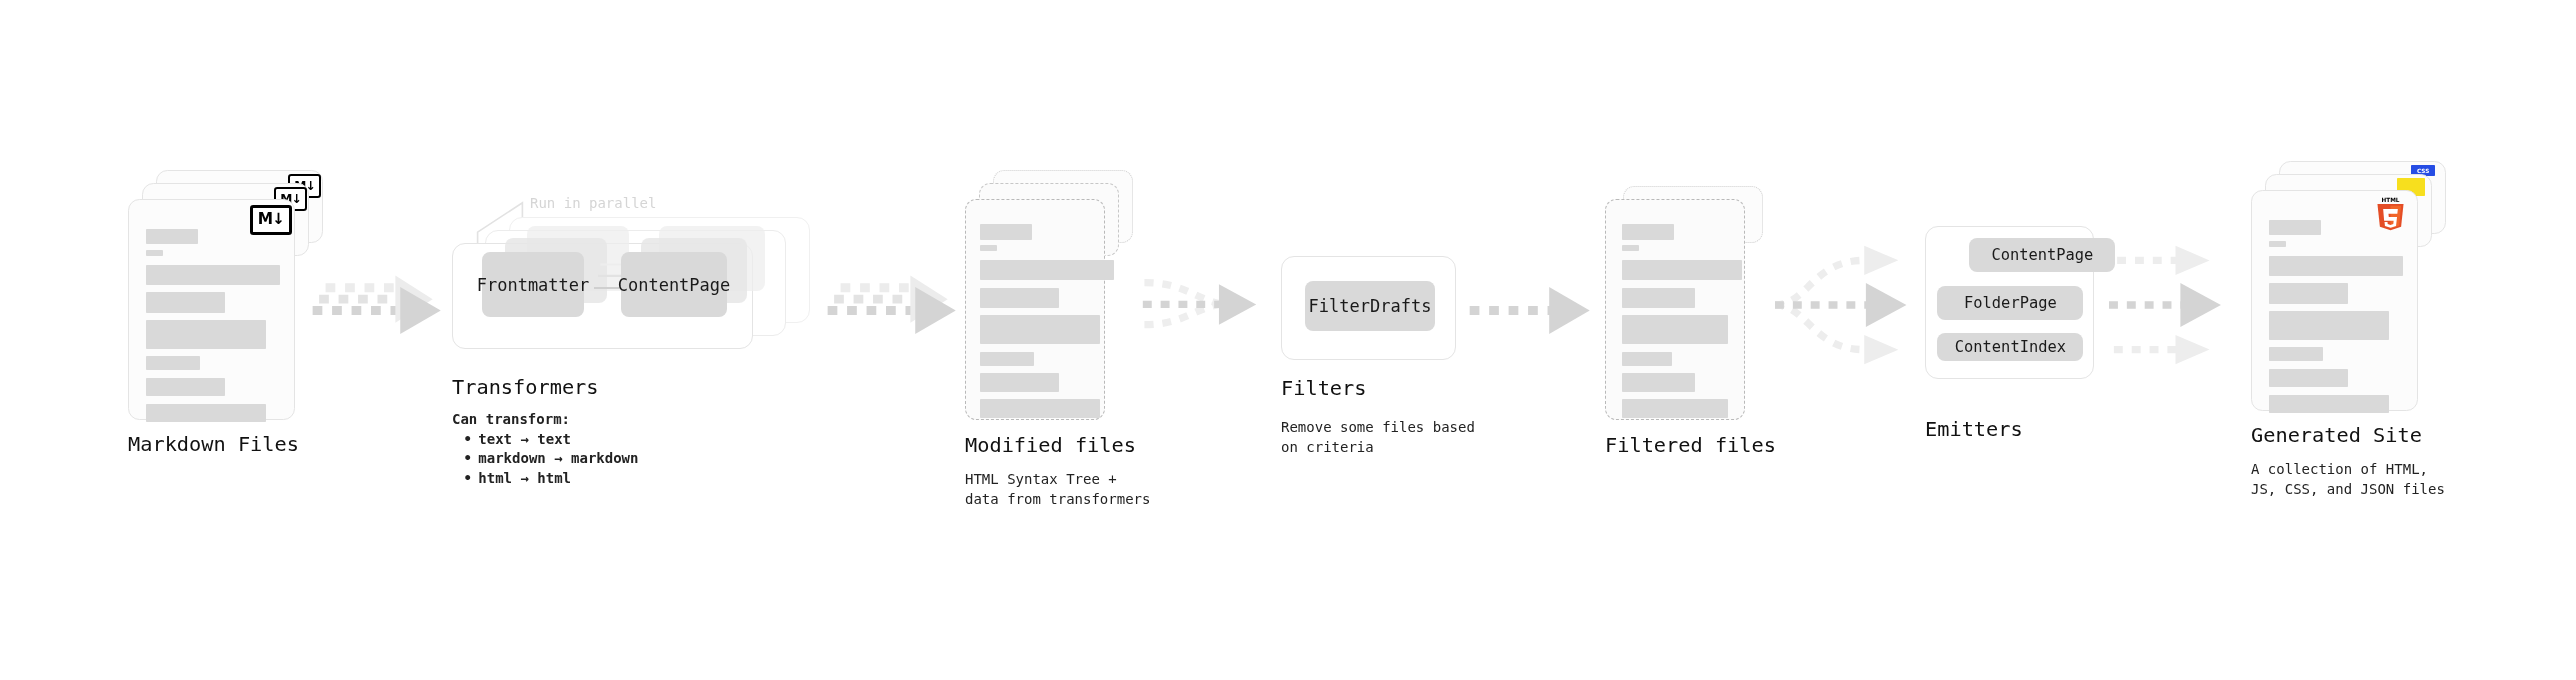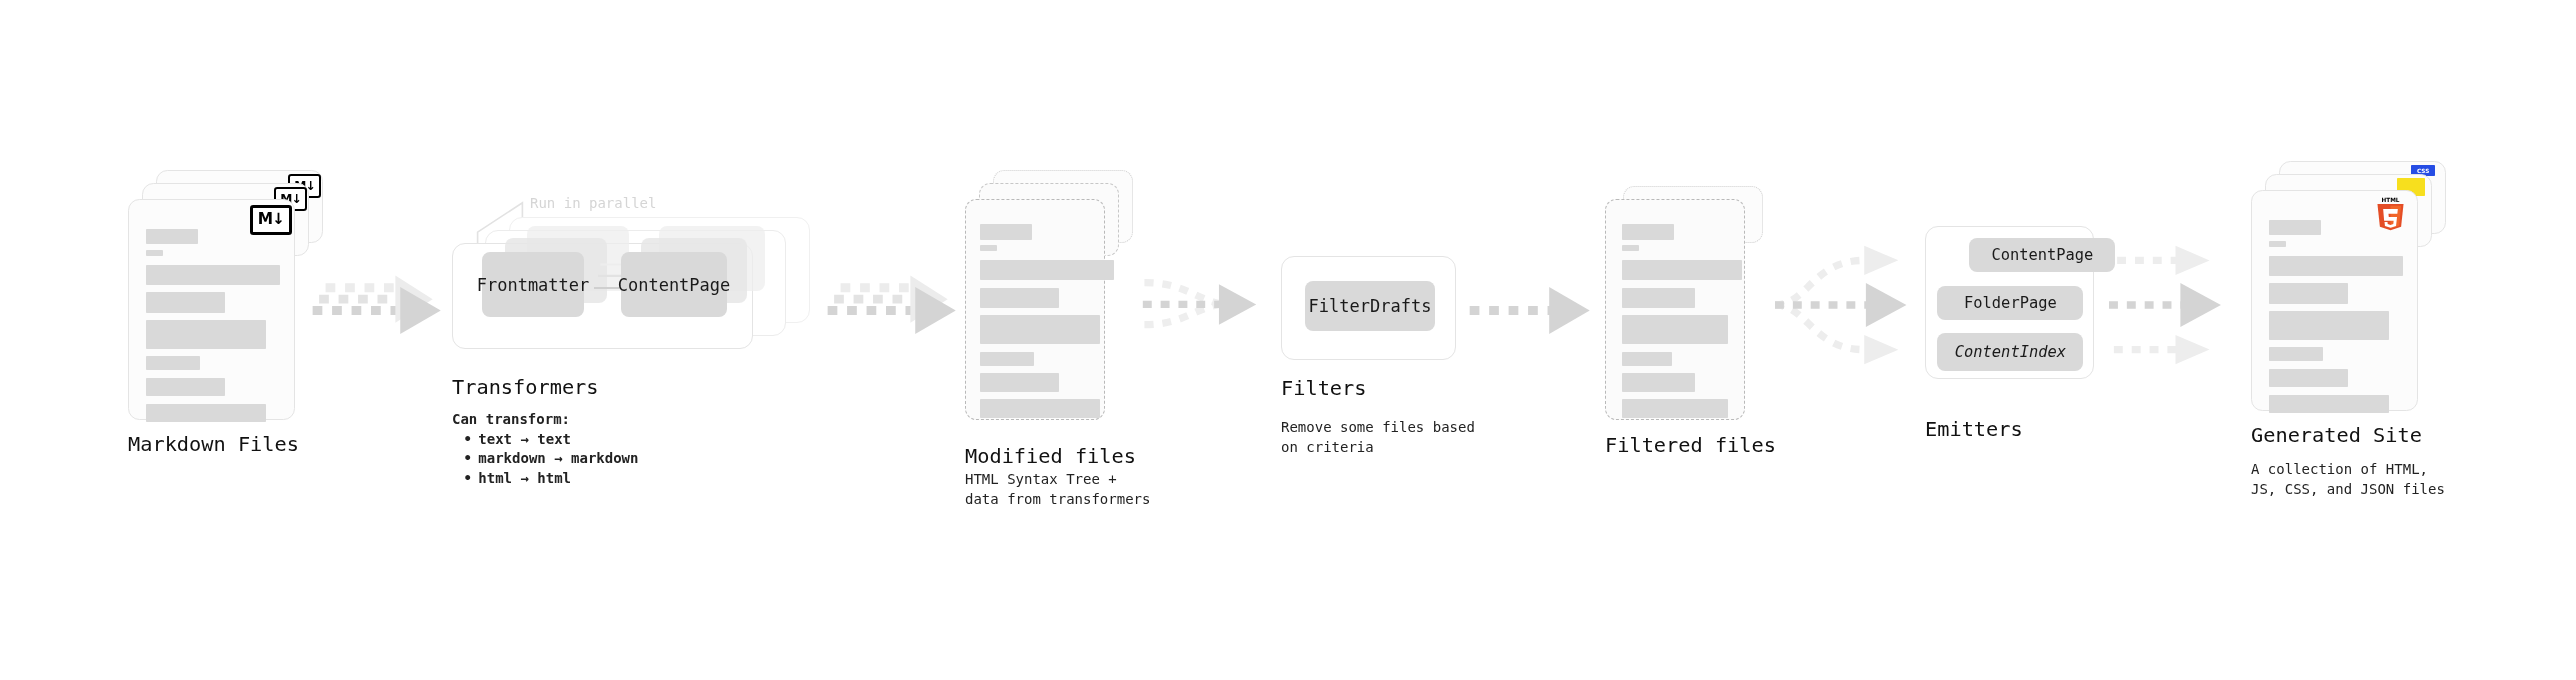--- a/index.html
+++ b/index.html
@@ -268,21 +268,21 @@
         <div class="ln" style="width:134px; height:20.3px;"></div>
         <div class="ln" style="width:79px;  height:20.3px;"></div>
         <div class="ln" style="width:120px; height:29px;"></div>
         <div class="ln" style="width:54px;  height:14px;"></div>
         <div class="ln" style="width:79px;  height:18.7px;"></div>
         <div class="ln" style="width:120px; height:18.7px;"></div>
       </div>
     </div>
   </div>
 
-  <div class="caption-title" style="left:965px; top:444px;">Modified files</div>
+  <div class="caption-title" style="left:965px; top:433px;">Modified files</div>
   <div class="caption-sub" style="left:965px; top:470px;">HTML Syntax Tree +
 data from transformers</div>
 
   <svg class="abs" style="left:1141px; top:268px;" width="130" height="81" viewBox="0 0 160 100">
     <g fill="none" stroke-width="9" stroke-dasharray="11 11">
       <path d="M4 18 C 50 18, 62 35, 96 44" stroke="#eeeeee"></path>
       <path d="M4 70 C 50 70, 62 52, 96 45" stroke="#eeeeee"></path>
       <path d="M2 45 H100" stroke="#d4d4d4"></path>
     </g>
     <polygon points="96,20 142,45 96,70" fill="#d4d4d4"></polygon>
@@ -328,21 +328,21 @@
       <path d="M0 85 H116" stroke="#d4d4d4"></path>
     </g>
     <polygon points="110,12 152,30 110,48" fill="#ededed"></polygon>
     <polygon points="112,58 162,85 112,112" fill="#d4d4d4"></polygon>
     <polygon points="110,122 152,140 110,158" fill="#ededed"></polygon>
   </svg>
 
   <div class="panel" style="left:1925px; top:226px; width:169px; height:153px;">
     <div class="chip" style="left:11.4px; top:11.4px; width:146px; height:34px; font-size:15.4px;margin-left:32px;">ContentPage</div>
     <div class="chip" style="left:11.4px; top:59px; width:146px; height:34px; font-size:15.4px;">FolderPage</div>
-    <div class="chip" style="left:11.4px; top:106px; width:146px; height:38px; font-size:15.4px;font-style:italic;">ContentIndex</div>
+    <div class="chip" style="left:11.4px; top:106px; width:146px; height:28px; font-size:15.4px;">ContentIndex</div>
   </div>
 
   <div class="caption-title" style="left:1925px; top:397px;margin-top:20px;">Emitters</div>
 
   <svg class="abs" style="left:2109px; top:236px;" width="146" height="138" viewBox="0 0 180 170">
     <g fill="none" stroke-width="9" stroke-dasharray="11 11">
       <path d="M10 30 H86" stroke="#ededed"></path>
       <path d="M0  85 H92" stroke="#d4d4d4"></path>
       <path d="M6 140 H86" stroke="#ededed"></path>
     </g>

